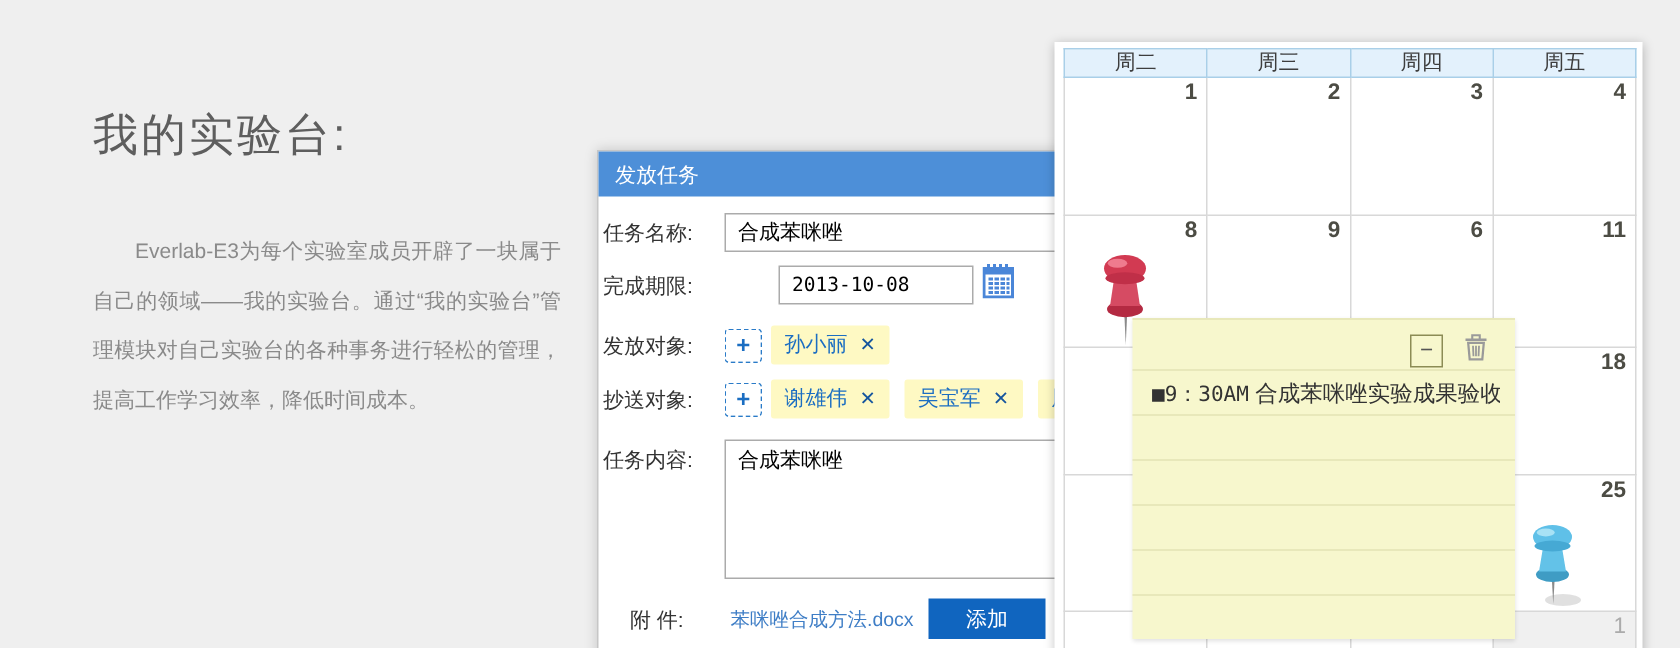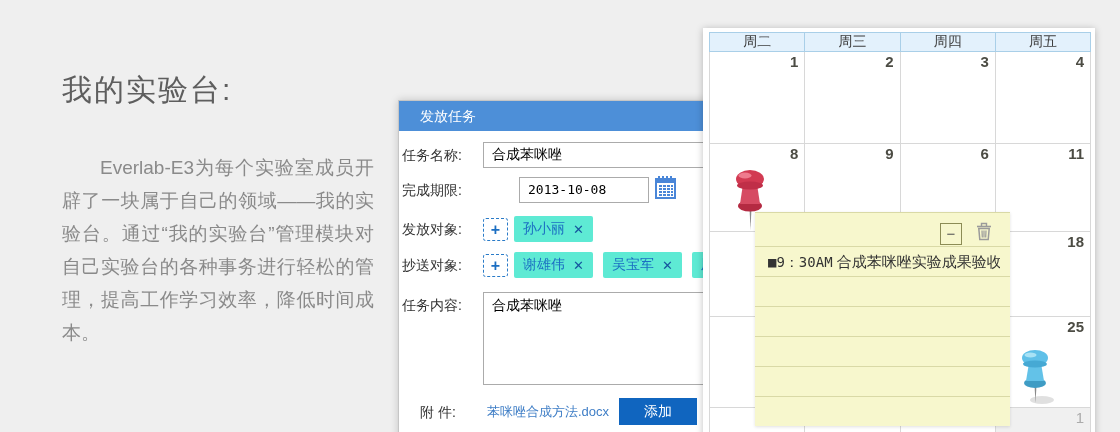--- a/index.html
+++ b/index.html
@@ -10,33 +10,33 @@
     font-family:"Liberation Sans","DejaVu Sans",sans-serif;
     color:#333;
   }
 
   
   .intro { position:absolute; left:62px; top:70px; width:312px; }
   .intro h1 {
     font-size:30px; font-weight:300; color:#5e5e5e; letter-spacing:2px;
   }
   .intro p {
-    margin-top:40px; font-size:19px; line-height:33px; color:#8a8a8a;
+    margin-top:40px; font-size:14px; line-height:33px; color:#8a8a8a;
     text-indent:2em; text-align:justify;
   }
 
   
   .dialog {
     position:absolute; left:398px; top:100px; width:560px; height:360px;
     background:#fff; border:1px solid #c6c6c6;
     box-shadow:0 0 8px rgba(0,0,0,.18); z-index:1;
   }
   .dialog-header {
     height:30px; background:#4D8FD8; color:#fff; font-size:14px;
-    line-height:30px; padding-left:21px;
+    line-height:30px; padding-left:11px;
   }
   .dialog-body { padding:11px 16px 0 3px; }
   .form-row { display:flex; align-items:center; }
   .form-row.top { align-items:flex-start; }
   .form-label {
     width:72px; flex-shrink:0; font-size:14px; color:#333; margin-right:9px;
     line-height:26px; white-space:nowrap;
   }
   .txt-input {
     height:26px; border:1px solid #ababab; background:#fff; font-size:14px;
@@ -50,21 +50,21 @@
   .mr10 { margin-bottom:10px; }
   .mr14 { margin-bottom:14px; }
 
   .plus-btn {
     width:25px; height:23px; border:1px dashed #2a7bc8; border-radius:3px;
     background:#fff; color:#1b6ec2; font-size:16px; font-weight:bold;
     line-height:21px; text-align:center; cursor:pointer; flex-shrink:0;
     margin-right:6px;
   }
   .tag {
-    display:inline-flex; align-items:center; background:#5eead4;
+    display:inline-flex; align-items:center; background:#fef9c3;
     color:#1b6ec2; font-size:14px; height:26px; padding:0 9px;
     margin-right:10px; border-radius:2px; white-space:nowrap;
   }
   .tag .tag-x {
     margin-left:8px; font-weight:bold; color:#15559e; font-size:13px; cursor:pointer;
   }
   textarea.content-area {
     height:93px; border:1px solid #ababab; resize:none; font-size:14px;
     padding:4px 8px; font-family:"Liberation Sans","DejaVu Sans",sans-serif;
   }

